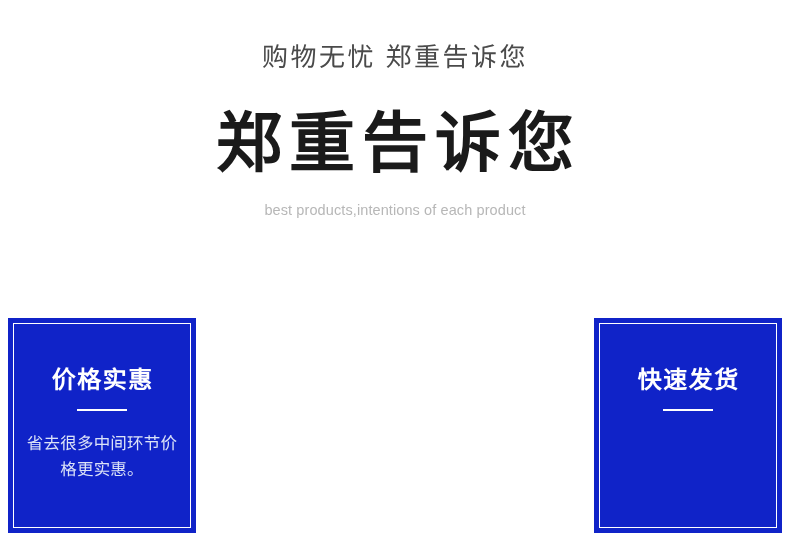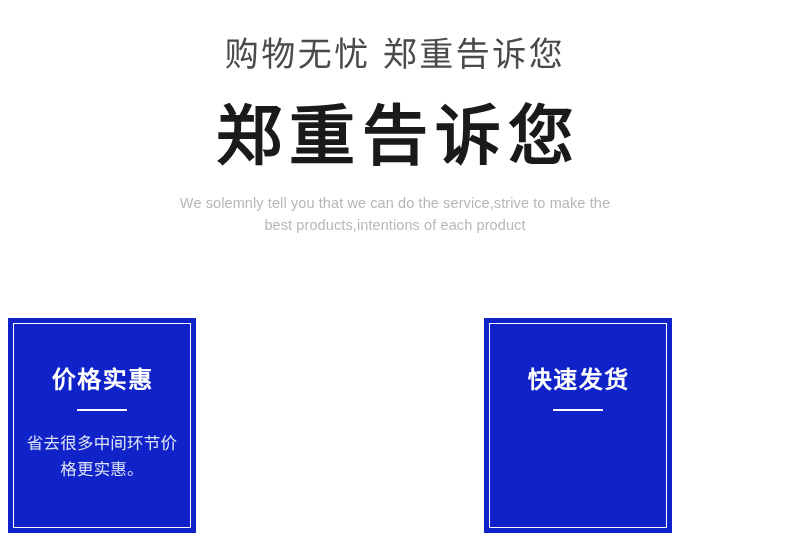--- a/index.html
+++ b/index.html
@@ -26,23 +26,23 @@
   
   .header {
     position: absolute;
     left: 0;
     top: 0;
     width: 790px;
     text-align: center;
   }
 
   .eyebrow {
-    margin: 8px;
+    margin: 16px;
     padding-top: 27px;
-    font-size: 34px;
+    font-size: 26px;
     font-weight: 300;
     color: #4a4a4a;
     letter-spacing: 2.5px;
     line-height: 1.15;
     white-space: nowrap;
   }
 
   .headline {
     margin: 0;
     padding-top: 19px;
@@ -66,21 +66,21 @@
   }
   .subcopy-line {
     display: block;
   }
 
   
   .cards {
     position: absolute;
     left: 8px;
     top: 318px;
-    width: 664px;
+    width: 774px;
     height: 215px;
     display: flex;
     flex-direction: row;
     justify-content: space-between;
     align-items: stretch;
   }
 
   .card {
     position: relative;
     width: 188px;
@@ -146,21 +146,20 @@
 </style>
 </head>
 <body>
 
 <div class="banner">
 
   <div class="header">
     <p class="eyebrow">购物无忧 郑重告诉您</p>
     <h1 class="headline">郑重告诉您</h1>
     <p class="subcopy">
-      <span class="subcopy-line">We solemnly tell you that we can do the service,strive to make the</span>
       <span class="subcopy-line">best products,intentions of each product</span>
     </p>
   </div>
 
   <div class="cards">
 
     <div class="card">
       <div class="card-frame"></div>
       <div class="card-inner">
         <h2 class="card-title">价格实惠</h2>

